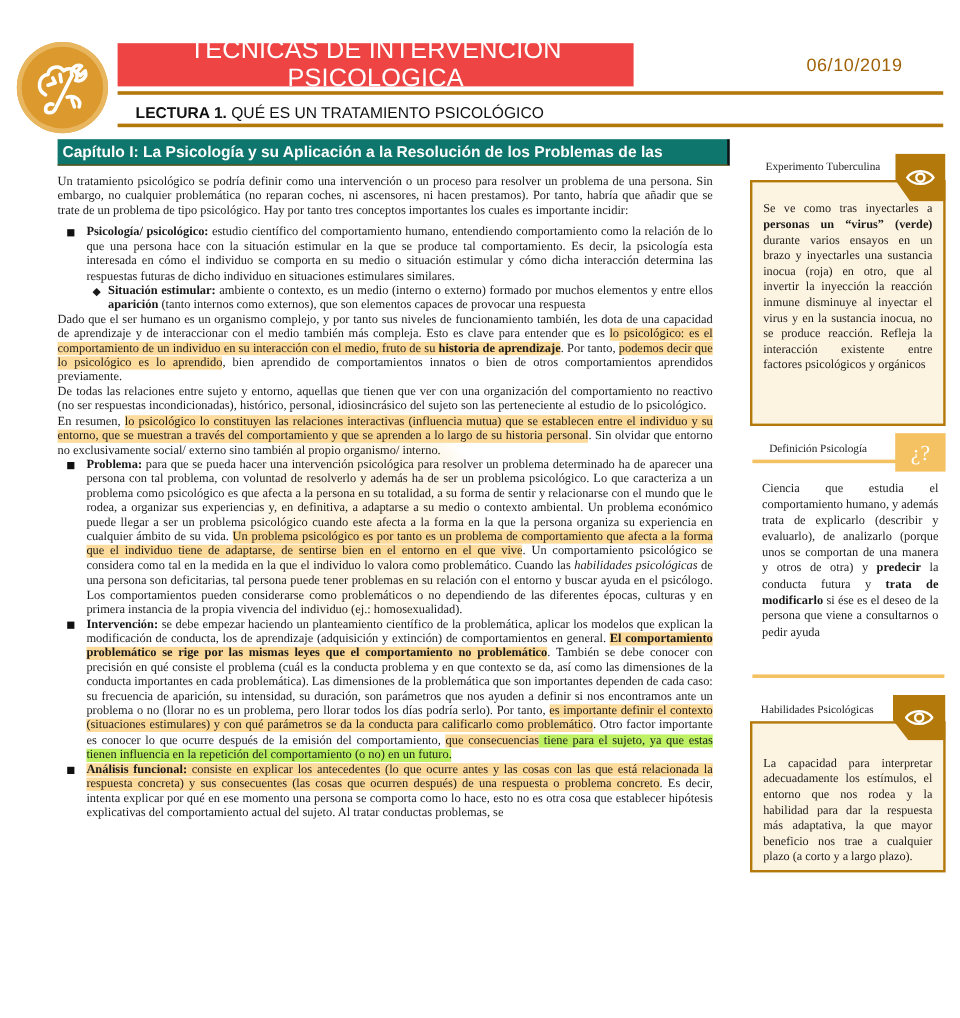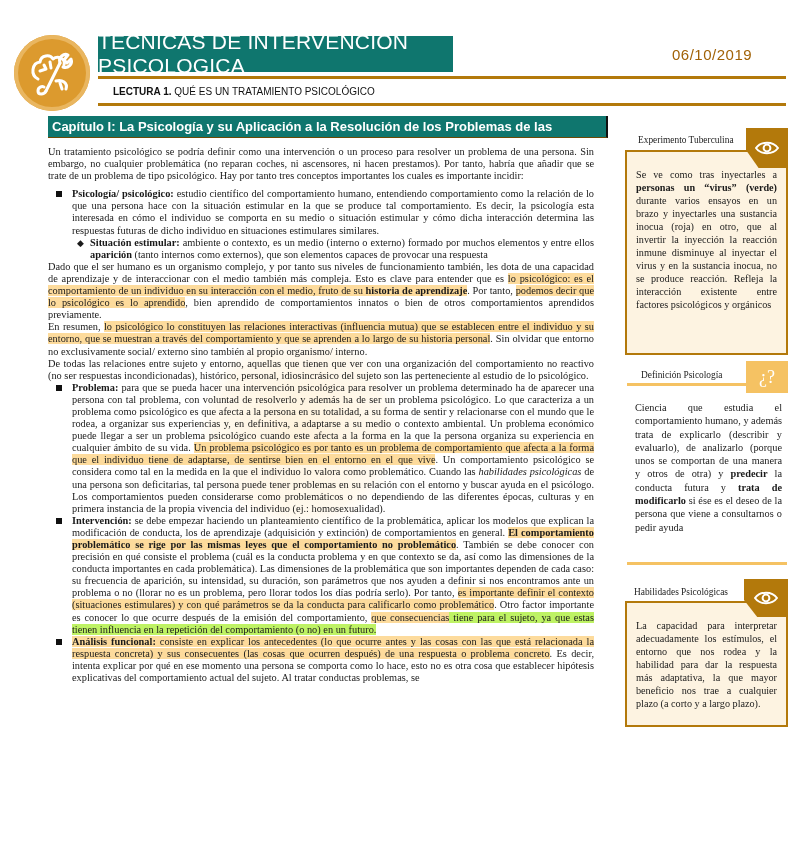--- a/index.html
+++ b/index.html
@@ -1,21 +1,21 @@
 <!DOCTYPE html>
 <html><head>
 <meta charset="utf-8">
 <style>
   html, body { margin:0; padding:0; background:#ffffff; }
   body { width:800px; height:848px; position:relative; overflow:hidden; font-family:"Liberation Serif", serif; color:#1a1a1a; }
   .logo { position:absolute; left:14px; top:35px; width:76px; height:76px; border-radius:50%; background:#dc9a2e; box-shadow:inset 0 0 0 4px #e9b660; display:flex; align-items:center; justify-content:center; }
-  .title-bar { position:absolute; left:98px; top:36px; width:355px; height:36px; background:#0f766e; color:#fff; font-family:"Liberation Sans", sans-serif; font-size:21px; display:flex; align-items:center; justify-content:center; letter-spacing:0.2px; }
+  .title-bar { position:absolute; left:98px; top:36px; width:430px; height:36px; background:#ef4444; color:#fff; font-family:"Liberation Sans", sans-serif; font-size:21px; display:flex; align-items:center; justify-content:center; letter-spacing:0.2px;text-align:center; }
   .date { position:absolute; left:672px; top:46px; font-family:"Liberation Sans", sans-serif; font-size:15px; color:#a16207; letter-spacing:0.5px; }
   .rule { position:absolute; left:98px; width:688px; height:3px; background:#b3790b; }
-  .lectura { position:absolute; left:113px; top:86px; font-family:"Liberation Sans", sans-serif; font-size:10px; color:#111; }
+  .lectura { position:absolute; left:113px; top:86px; font-family:"Liberation Sans", sans-serif; font-size:13px; color:#111; }
   .lectura b { font-weight:bold; }
   .chapter { position:absolute; left:48px; top:116px; width:560px; height:22px; background:#0f766e; color:#fff; font-family:"Liberation Sans", sans-serif; font-weight:bold; font-size:13px; line-height:22px; padding-left:4px; box-sizing:border-box; border-right:2px solid #111; border-bottom:1px solid #6e4a06; }
   .main { position:absolute; left:48px; top:146px; width:546px; font-size:10.35px; line-height:12.1px; text-align:justify; }
   .main p { margin:0; }
   .hl { background:#fddb9c; }
   .hl2 { background:#bef264; }
   .u { }
   .bullet { position:relative; padding-left:24px; }
   .bullet .bmark { position:absolute; left:8px; top:3px; width:6px; height:6px; background:#111; }
   .sub { position:relative; padding-left:42px; }
@@ -62,22 +62,22 @@
 
   <div class="bullet">
     <span class="bmark"></span>
     <b>Psicología/ psicológico:</b><span> estudio científico del comportamiento humano, entendiendo comportamiento como la relación de lo que una persona hace con la situación estimular en la que se produce tal comportamiento. Es decir, la psicología esta interesada en cómo el individuo se comporta en su medio o situación estimular y cómo dicha interacción determina las respuestas futuras de dicho individuo en situaciones estimulares similares.</span>
   </div>
   <div class="sub">
     <span class="dmark">◆</span>
     <b>Situación estimular:</b><span> ambiente o contexto, es un medio (interno o externo) formado por muchos elementos y entre ellos </span><b>aparición</b><span> (tanto internos como externos), que son elementos capaces de provocar una respuesta</span>
   </div>
   <p><span>Dado que el ser humano es un organismo complejo, y por tanto sus niveles de funcionamiento también, les dota de una capacidad de aprendizaje y de interaccionar con el medio también más compleja. Esto es clave para entender que es </span><span class="hl">lo psicológico: es el comportamiento de un individuo en su interacción con el medio, fruto de su </span><b class="hl">historia de aprendizaje</b><span>. Por tanto, </span><span class="hl">podemos decir que lo psicológico es lo aprendido</span><span>, bien aprendido de comportamientos innatos o bien de otros comportamientos aprendidos previamente.</span></p>
+  <p>De todas las relaciones entre sujeto y entorno, aquellas que tienen que ver con una organización del comportamiento no reactivo (no ser respuestas incondicionadas), histórico, personal, idiosincrásico del sujeto son las perteneciente al estudio de lo psicológico.</p>
   <p><span>En resumen, </span><span class="hl u">lo psicológico lo constituyen las relaciones interactivas (influencia mutua) que se establecen entre el individuo y su entorno, que se muestran a través del comportamiento y que se aprenden a lo largo de su historia personal</span><span>. Sin olvidar que entorno no exclusivamente social/ externo sino también al propio organismo/ interno.</span></p>
-  <p>De todas las relaciones entre sujeto y entorno, aquellas que tienen que ver con una organización del comportamiento no reactivo (no ser respuestas incondicionadas), histórico, personal, idiosincrásico del sujeto son las perteneciente al estudio de lo psicológico.</p>
 
   <div class="bullet">
     <span class="bmark"></span>
     <b>Problema:</b><span> para que se pueda hacer una intervención psicológica para resolver un problema determinado ha de aparecer una persona con tal problema, con voluntad de resolverlo y además ha de ser un problema psicológico. Lo que caracteriza a un problema como psicológico es que </span><span class="u">afecta a la persona en su totalidad,</span><span> a su forma de sentir y relacionarse con el mundo que le rodea, a organizar sus experiencias y, en definitiva, a adaptarse a su medio o contexto ambiental. Un problema económico puede llegar a ser un problema psicológico cuando este afecta a la forma en la que la persona organiza su experiencia en cualquier ámbito de su vida. </span><span class="hl u">Un problema psicológico es por tanto es un problema de comportamiento que afecta a la forma que el individuo tiene de adaptarse, de sentirse bien en el entorno en el que vive</span><span>. Un comportamiento psicológico se considera como tal en la medida en la que el individuo lo valora como problemático. Cuando las </span><i>habilidades psicológicas</i><span> de una persona son deficitarias, tal persona puede tener problemas en su relación con el entorno y buscar ayuda en el psicólogo. Los comportamientos pueden considerarse como problemáticos o no dependiendo de las diferentes épocas, culturas y en primera instancia de la propia vivencia del individuo (ej.: homosexualidad).</span>
   </div>
 
   <div class="bullet">
     <span class="bmark"></span>
     <b>Intervención:</b><span> se debe empezar haciendo un planteamiento científico de la problemática, aplicar los modelos que explican la modificación de conducta, los de aprendizaje (adquisición y extinción) de comportamientos en general. </span><b class="hl">El comportamiento problemático se rige por las mismas leyes que el comportamiento no problemático</b><span>. También se debe conocer con precisión en qué consiste el problema (cuál es la conducta problema y en que contexto se da, así como las dimensiones de la conducta importantes en cada problemática). Las dimensiones de la problemática que son importantes dependen de cada caso: su frecuencia de aparición, su intensidad, su duración, son parámetros que nos ayuden a definir si nos encontramos ante un problema o no (llorar no es un problema, pero llorar todos los días podría serlo). Por tanto, </span><span class="hl u">es importante definir el contexto (situaciones estimulares) y con qué parámetros se da la conducta para calificarlo como problemático</span><span>. Otro factor importante es conocer lo que ocurre después de la emisión del comportamiento, </span><span class="hl">que </span><span class="hl u">consecuencias</span><span class="hl2"> tiene para el sujeto, ya que estas tienen influencia en la repetición del comportamiento (o no) en un futuro.</span>
   </div>
@@ -106,20 +106,20 @@
   <div class="thinrule" style="left:627px; top:383px; width:120px;"></div>
   <div class="tab light" style="left:746px; top:361px; width:42px; height:32px;">¿?</div>
   <div class="plain" style="left:635px; top:401px; width:147px; line-height:13.3px; font-size:10.3px;">
     <span>Ciencia que estudia el comportamiento humano, y además trata de explicarlo (describir y evaluarlo), de analizarlo (porque unos se comportan de una manera y otros de otra) y </span><b>predecir</b><span> la conducta futura y </span><b>trata de modificarlo</b><span> si ése es el deseo de la persona que viene a consultarnos o pedir ayuda</span>
   </div>
   <div class="thinrule" style="left:627px; top:562px; width:160px;"></div>
 </div>
 
 <div class="side">
   <div class="label" style="left:634px; top:586px;">Habilidades Psicológicas</div>
-  <div class="box" style="left:625px; top:601px; width:163px; height:126px; padding-top:16px;">La capacidad para interpretar adecuadamente los estímulos, el entorno que nos rodea y la habilidad para dar la respuesta más adaptativa, la que mayor beneficio nos trae a cualquier plazo (a corto y a largo plazo).</div>
+  <div class="box" style="left:625px; top:601px; width:163px; height:126px; padding-top:27px;">La capacidad para interpretar adecuadamente los estímulos, el entorno que nos rodea y la habilidad para dar la respuesta más adaptativa, la que mayor beneficio nos trae a cualquier plazo (a corto y a largo plazo).</div>
   <div class="tab" style="left:744px; top:579px; width:44px; height:38px; clip-path:polygon(0 0,100% 0,100% 100%,30% 100%,0 55%);">
     <svg width="24" height="14" viewBox="0 0 24 14">
         <path d="M1 7 C6 0 18 0 23 7 C18 14 6 14 1 7 Z" fill="none" stroke="#fff" stroke-width="2"></path>
         <circle cx="12" cy="7" r="3.4" fill="none" stroke="#fff" stroke-width="2"></circle>
       </svg>
   </div>
 </div>
 
 </body></html>

